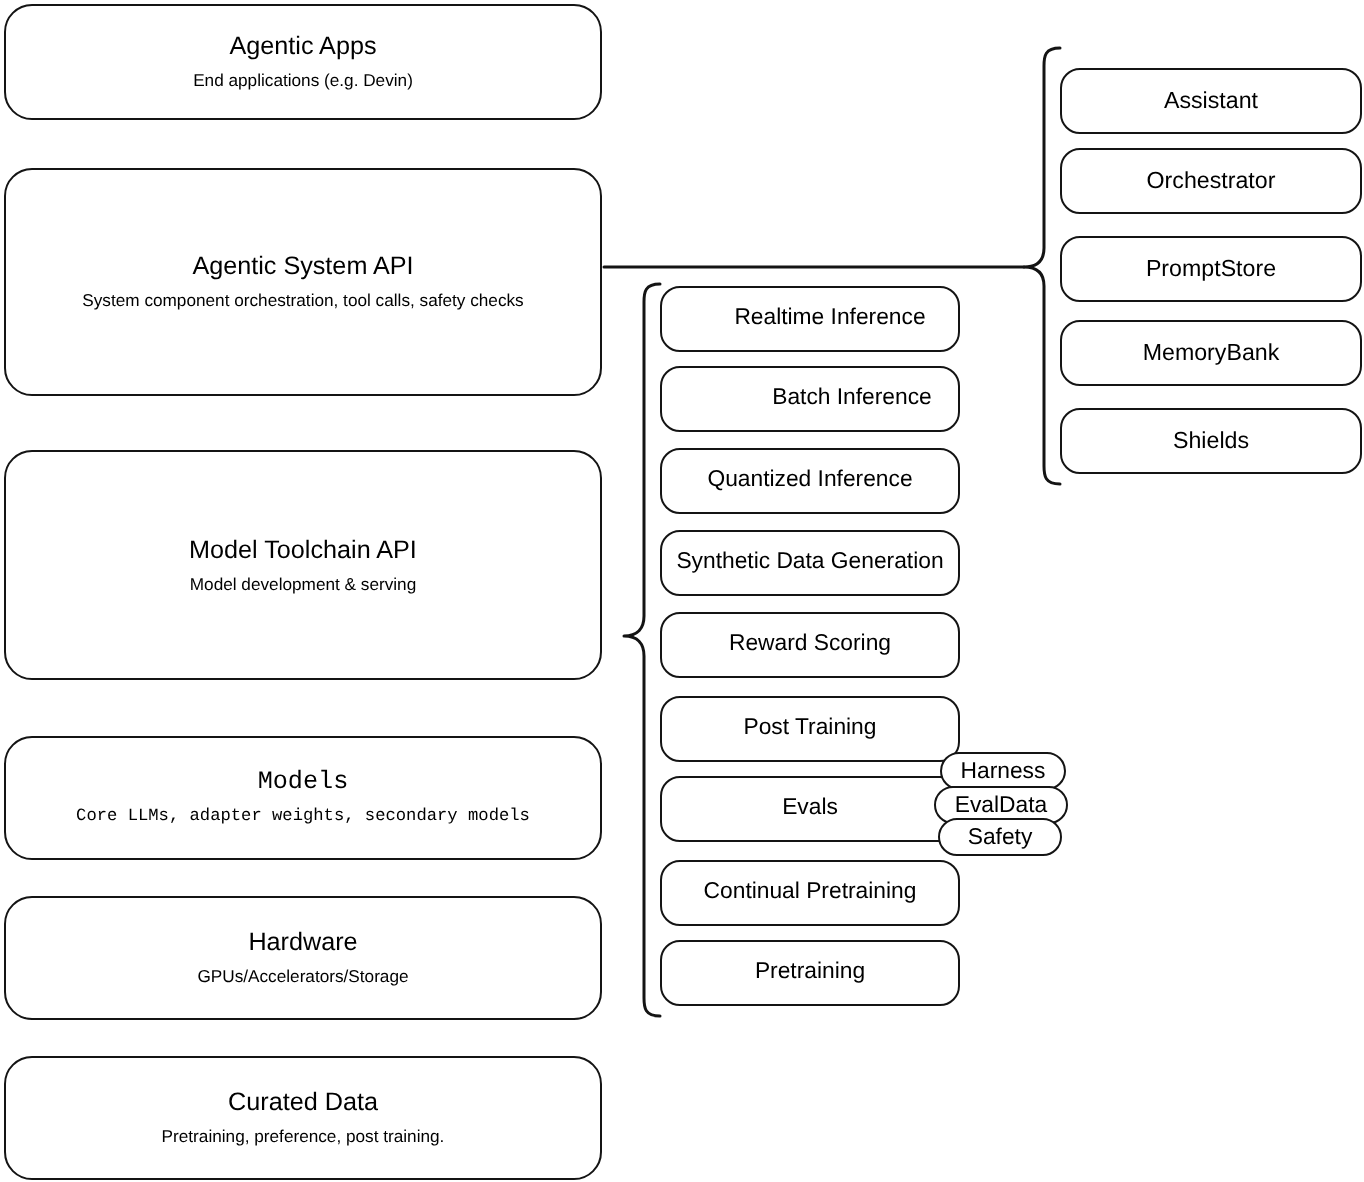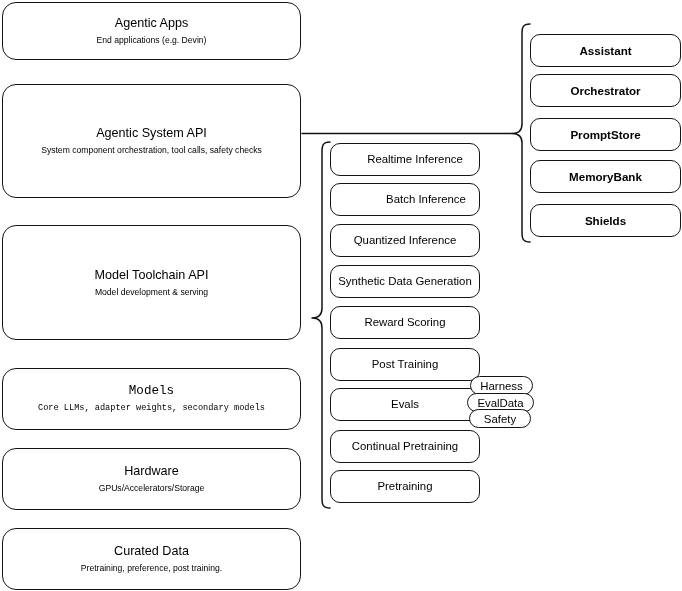--- a/index.html
+++ b/index.html
@@ -68,21 +68,21 @@
   }
   .mid-node .title { font-size: 11.4px; }
 
   
   .right-node {
     left: 530px;
     width: 151px;
     height: 33px;
     border-radius: 10px;
   }
-  .right-node .title { font-size: 11.6px; font-weight: bold; }
+  .right-node .title { font-size: 11.6px; }
 
   
   .pill {
     position: absolute;
     box-sizing: border-box;
     background: #ffffff;
     border: 1.6px solid #141414;
     border-radius: 999px;
     display: flex;
     align-items: center;

